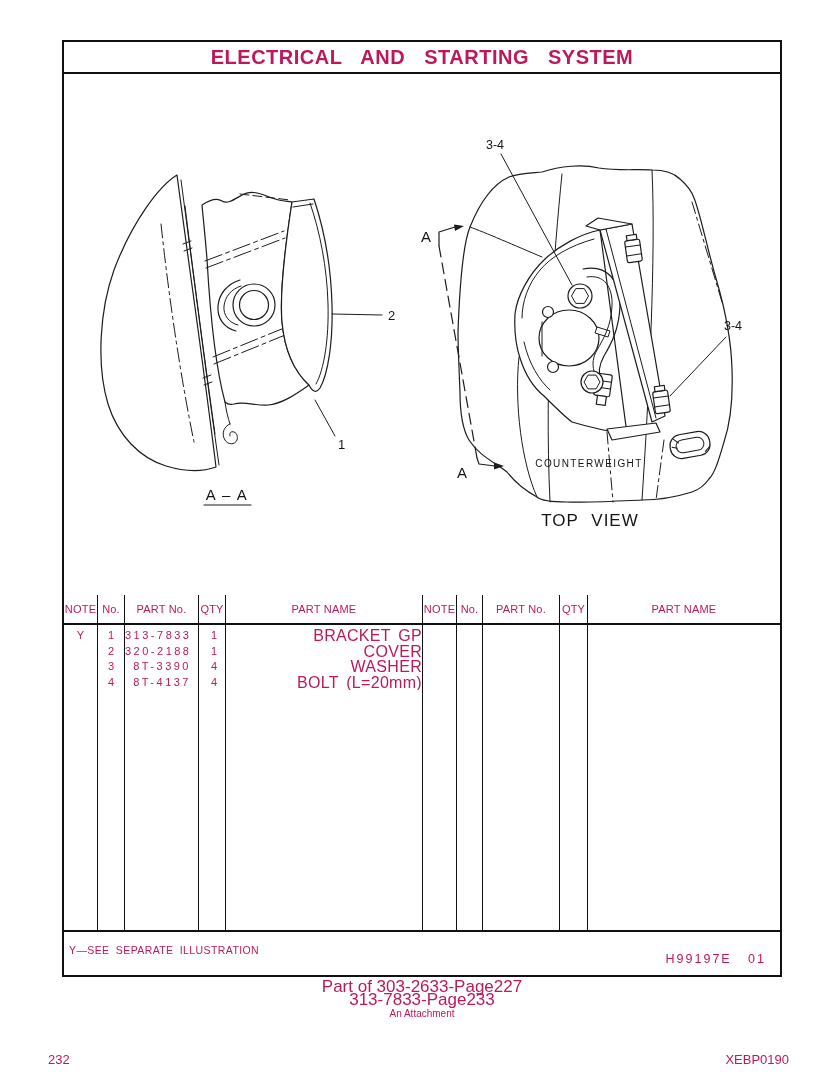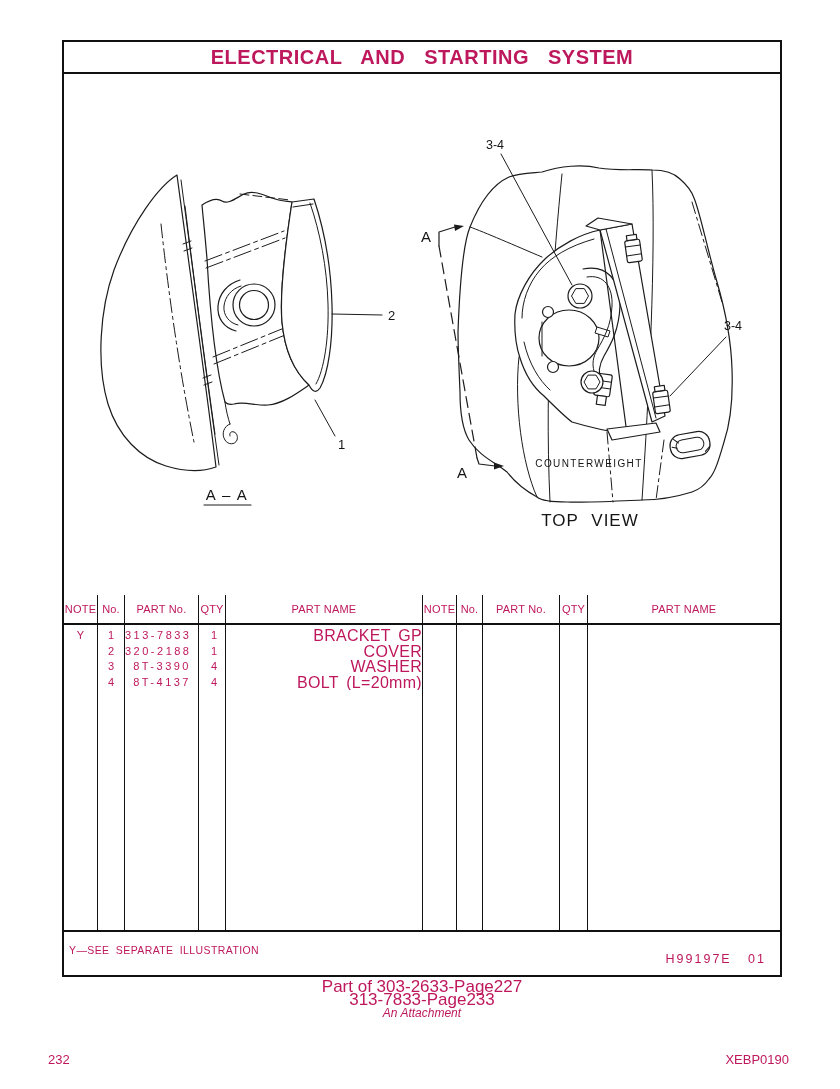--- a/index.html
+++ b/index.html
@@ -58,21 +58,21 @@
   }
   .revision {
     position:absolute; right:14px; bottom:9px; font-size:12.5px; letter-spacing:2px; white-space:pre;margin-top:12px;
   }
 
   .assembly-block {
     position:absolute; left:62px; top:981px; width:720px; text-align:center;
   }
   .assembly-title { font-size:15px; font-weight:700; white-space:pre; letter-spacing:0.3px; }
   .assembly-sub { font-size:17px; line-height:12.5px; }
-  .assembly-note { font-size:12px; line-height:15px;font-style:italic; }
+  .assembly-note { font-size:10px; line-height:15px; }
 
   .page-num { position:absolute; left:48px; top:1052px; font-size:13px; }
   .media-num { position:absolute; right:51px; top:1052px; font-size:13px; }
 
   svg text { font-family:"Liberation Sans", sans-serif; fill:#151515; }
   .ln { fill:none; stroke:#1c1c1c; stroke-width:1.2; stroke-linecap:round; stroke-linejoin:round; }
   .fw { fill:#ffffff; stroke:#1c1c1c; stroke-width:1.2; stroke-linejoin:round; }
   .thin { stroke-width:1; }
 </style>
 </head>

